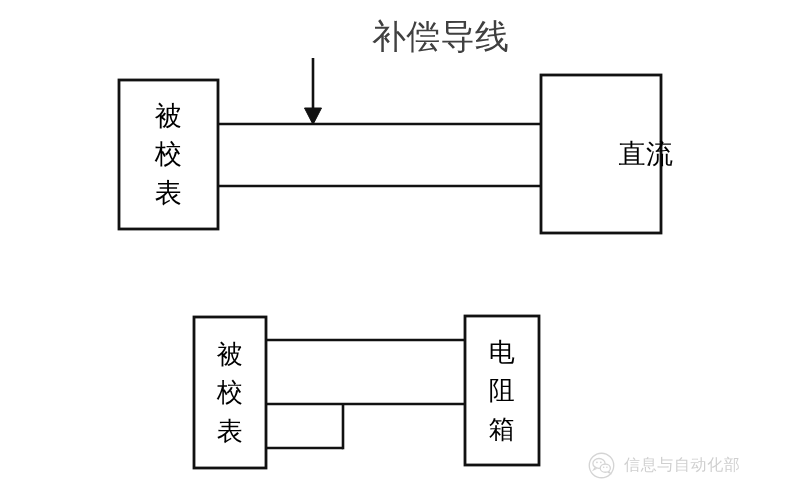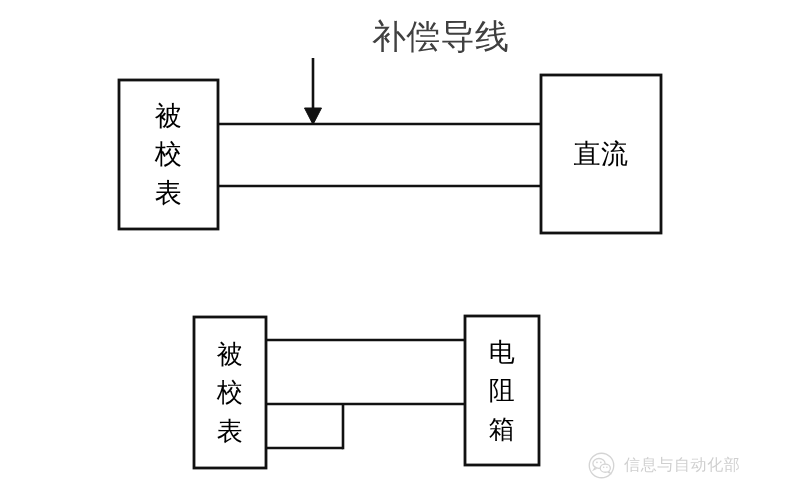--- a/index.html
+++ b/index.html
@@ -64,20 +64,21 @@
   }
 
   
   #label-top-right {
     left: 541px;
     top: 75px;
     width: 120px;
     height: 158px;
     font-size: 27px;
     line-height: 1.62;
+    padding-left: 45px;
   }
 
   
   #label-bottom-left {
     left: 194px;
     top: 317px;
     width: 72px;
     height: 151px;
     font-size: 26px;
     line-height: 1.48;

